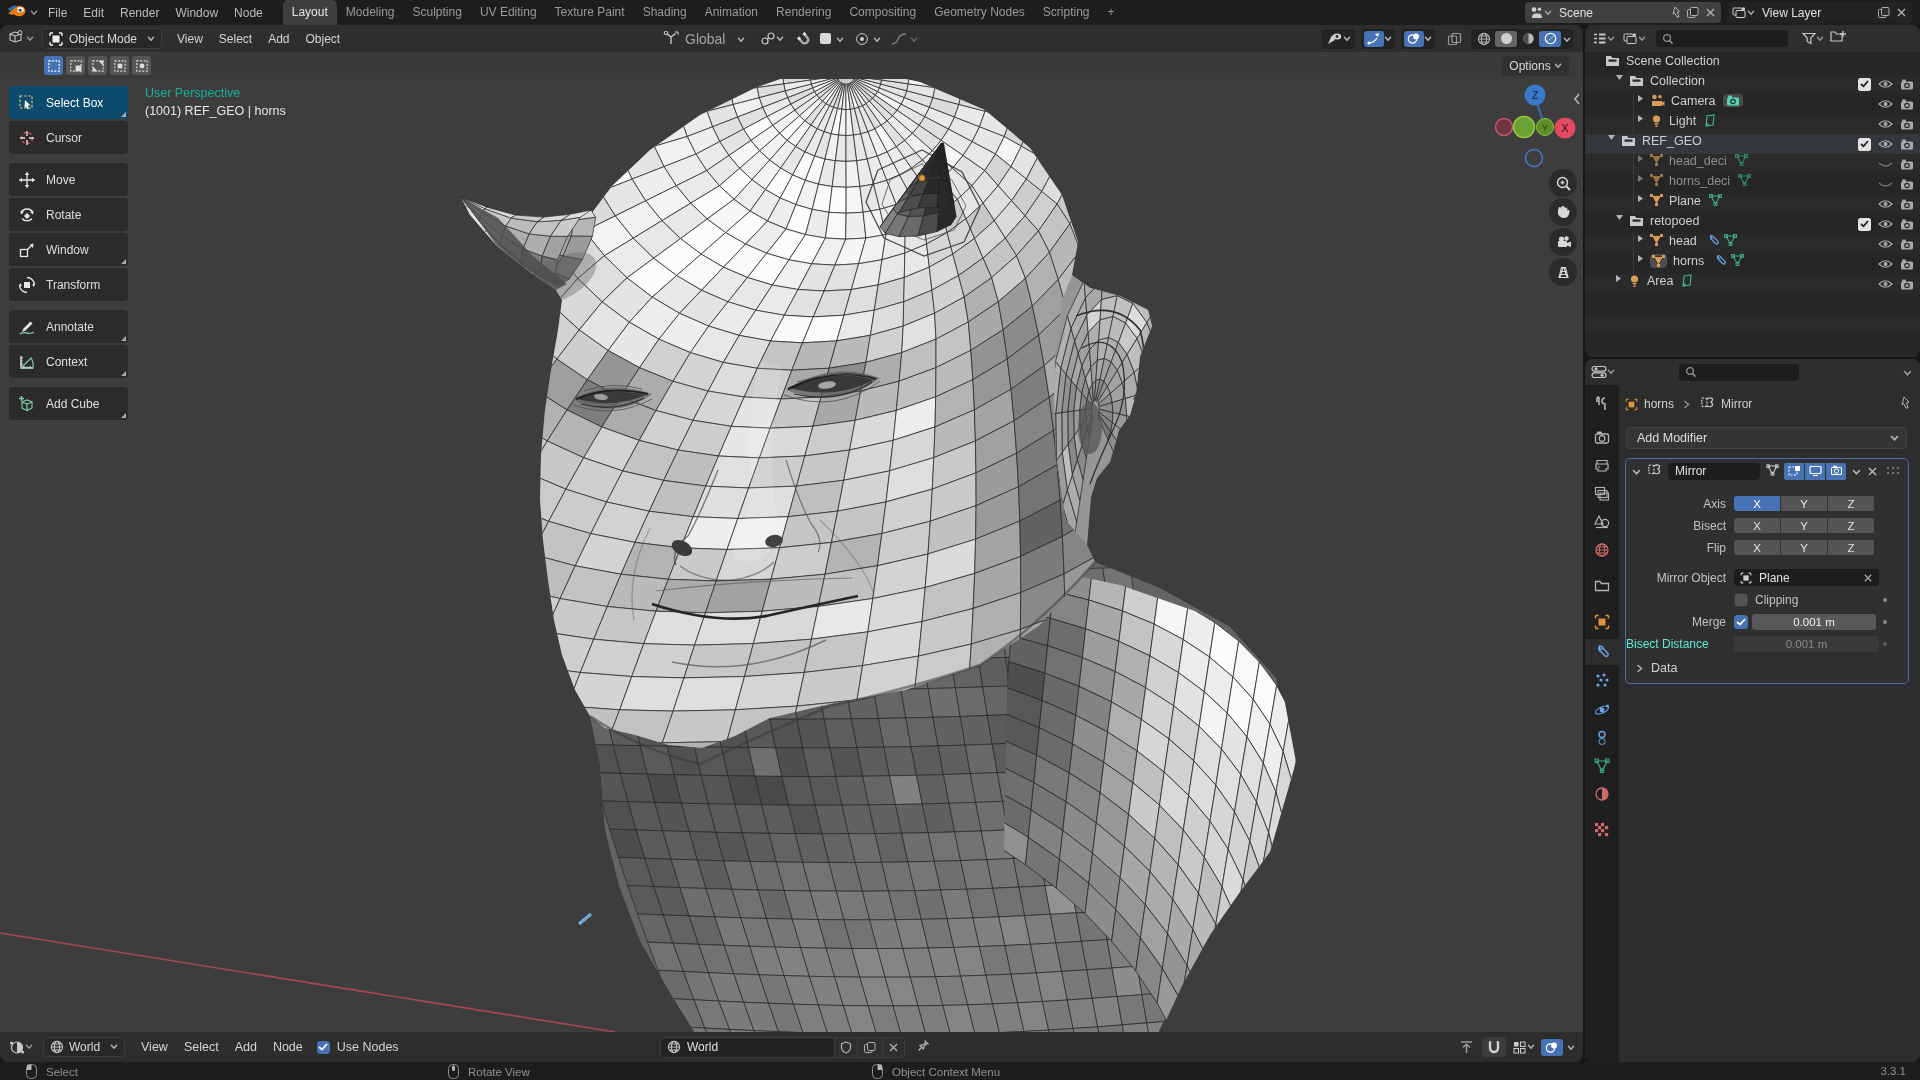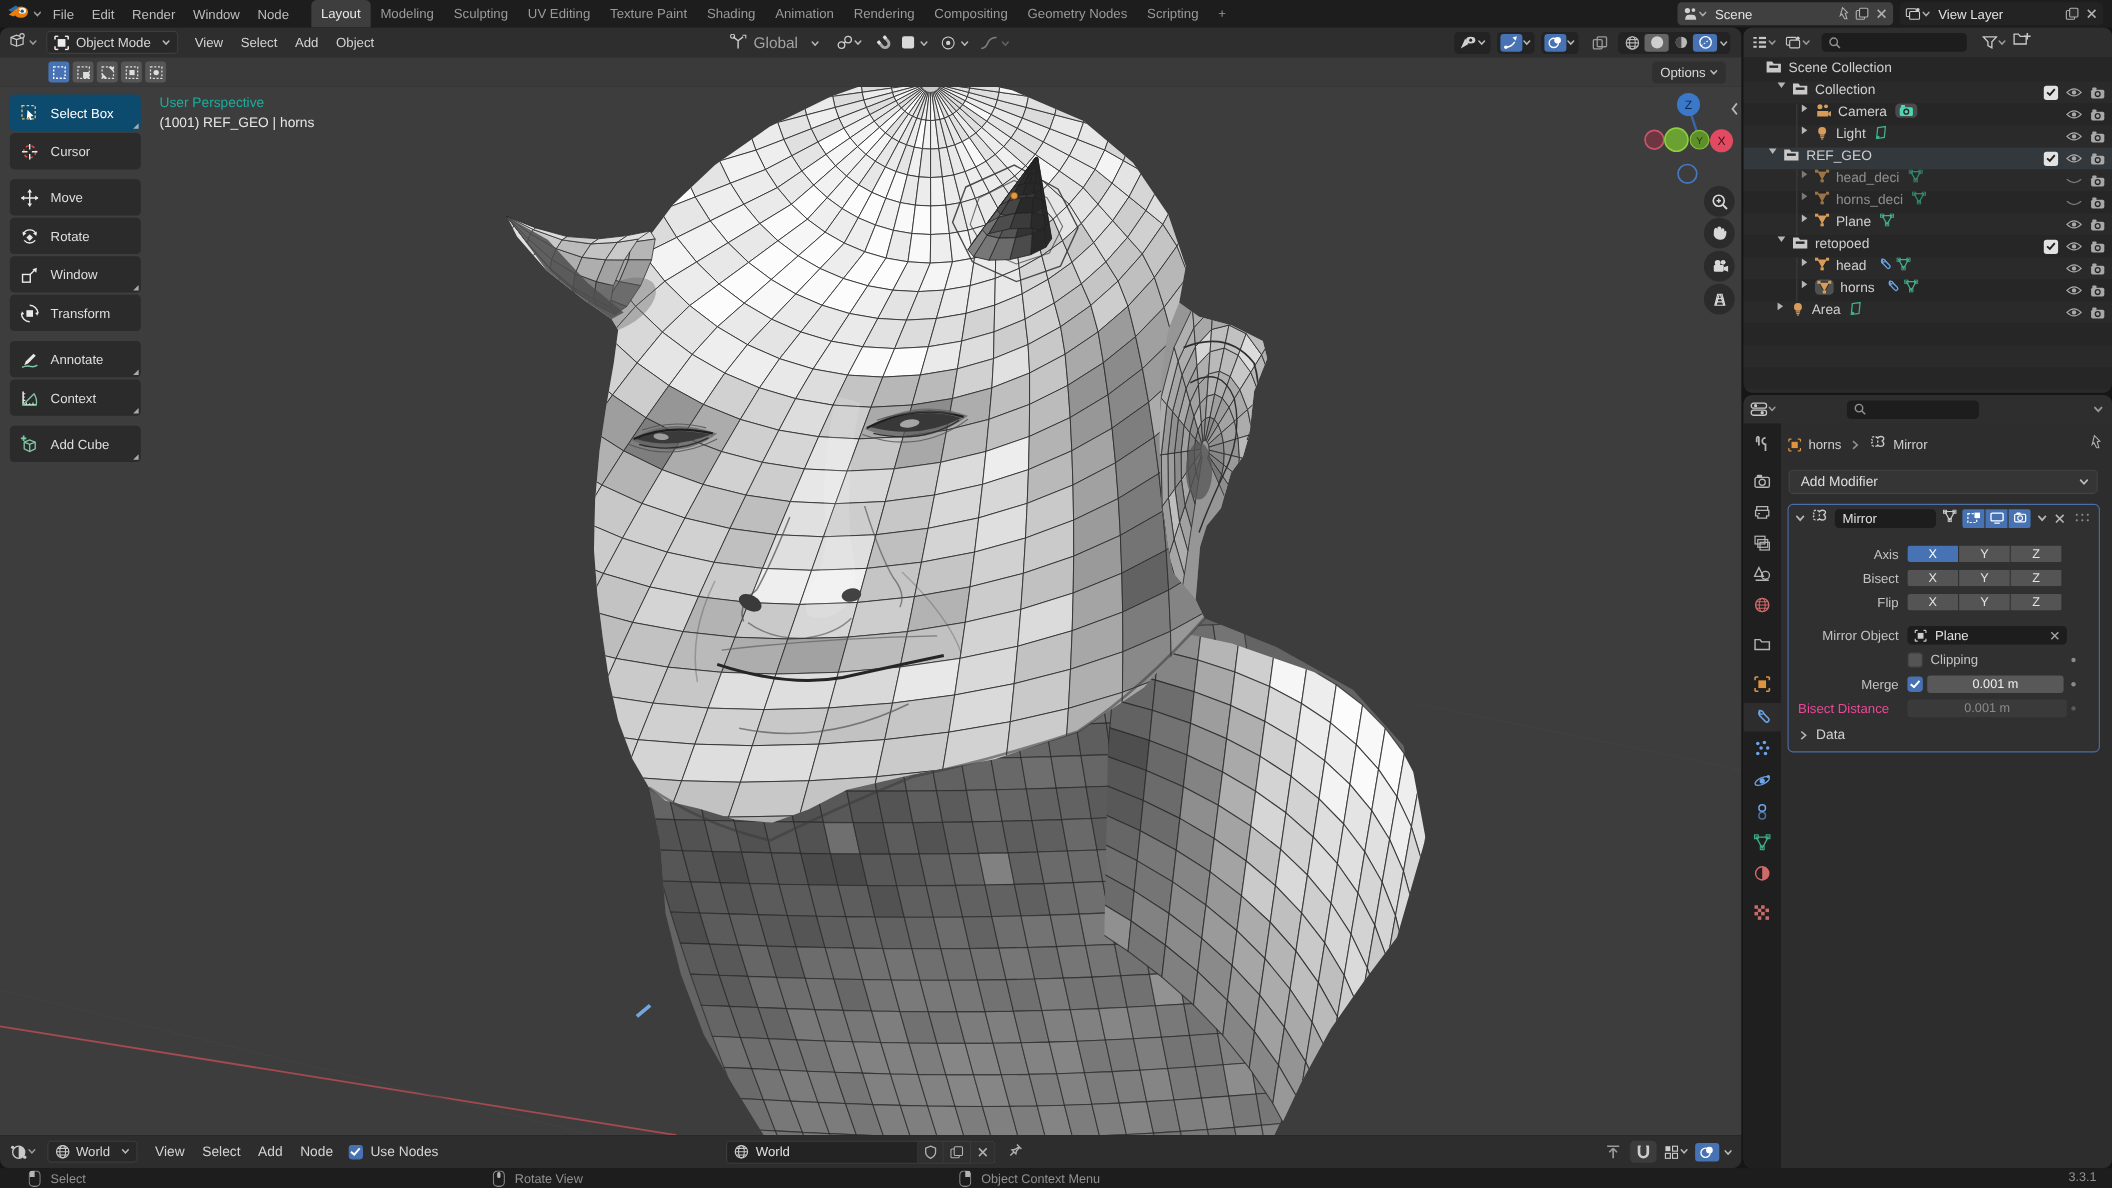--- a/index.html
+++ b/index.html
@@ -2743,21 +2743,21 @@
           <div class="chk on" style="width:14px;height:14px">
             <svg width="10" height="8" viewBox="0 0 10 8">
               <path d="M1 4 L4 6.6 L9 1" stroke="#fff" stroke-width="1.8" fill="none"></path>
             </svg>
           </div>
           <div class="slider" style="width:124px;margin-left:4px">0.001 m</div>
           <div class="dot" style="position:absolute;right:8px"></div>
         </div>
       </div>
       <div class="row abs" style="left:0;top:176px;width:269px;height:17px">
-        <div style="width:100px;text-align:center;color:#ec4899;font-size:12px;flex:none">Bisect Distance</div>
+        <div style="width:100px;text-align:left;color:#5eead4;font-size:12px;flex:none">Bisect Distance</div>
         <div class="row" style="margin-left:8px;flex:1">
           <div class="slider" style="width:145px;background:#3a3a3a;color:#8b8b8b">0.001 m</div>
           <div class="dot" style="position:absolute;right:8px;background:#5a5a5a"></div>
         </div>
       </div>
       <div class="row abs" style="left:10px;top:200px;height:18px">
         <svg width="7" height="9" viewBox="0 0 7 9">
           <path d="M1.5 1 L5.5 4.5 L1.5 8" stroke="#b5b5b5" stroke-width="1.4" fill="none"></path>
         </svg>
         <span style="color:#d0d0d0;font-size:12.5px;margin-left:8px">Data</span>

